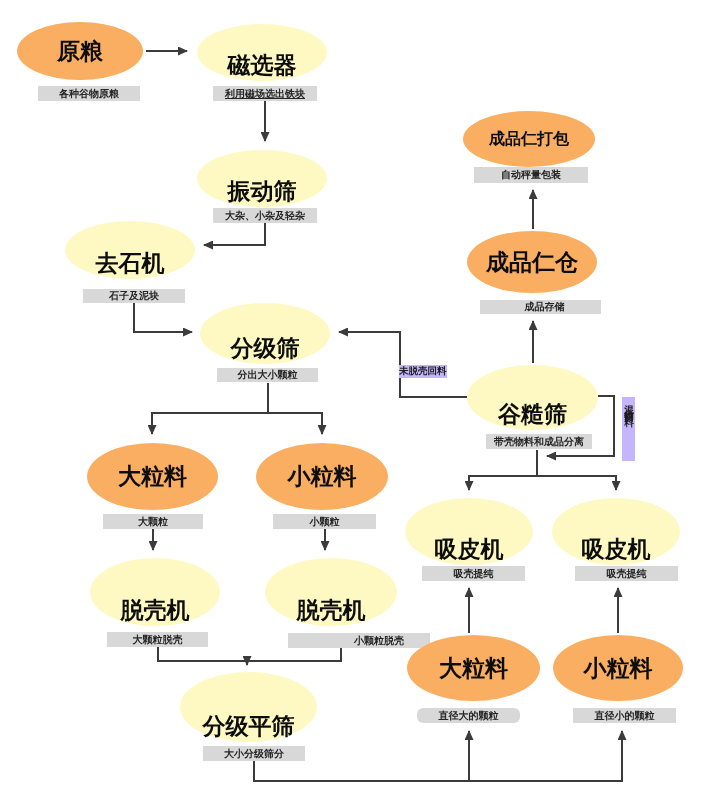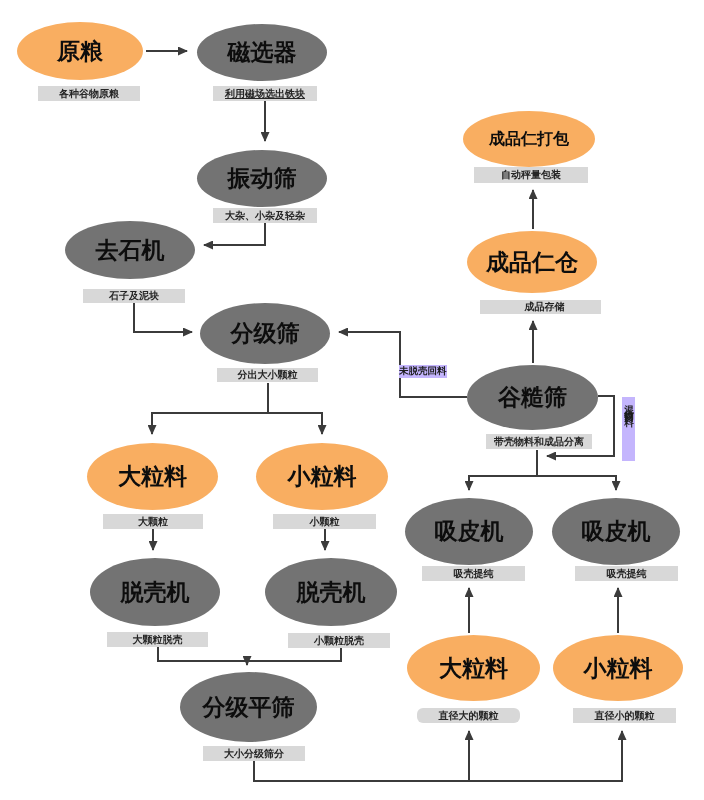--- a/index.html
+++ b/index.html
@@ -8,21 +8,21 @@
     font-family:"Liberation Sans","DejaVu Sans",sans-serif;
   }
   .edges{position:absolute;left:0;top:0;z-index:1;}
   .node{
     position:absolute;z-index:2;border-radius:50%;
     display:flex;align-items:center;justify-content:center;
     font-weight:bold;font-size:23px;color:#0d0d0d;letter-spacing:0;
     white-space:nowrap;
   }
   .node.orange{background:#F9AE61;}
-  .node.green{background:#737373;}
+  .node.green{background:#fef9c3;align-items:flex-end;}
   .node.small-text{font-size:16px;}
   .plabel{
     position:absolute;z-index:2;background:#D8D8D8;color:#262626;
     font-size:10px;font-weight:bold;text-align:center;
     display:flex;align-items:center;justify-content:center;
     white-space:nowrap;
   }
   .edge-label{
     position:absolute;z-index:3;font-size:9.5px;font-weight:bold;color:#1c1c1c;
     white-space:nowrap;background:#c4b5fd;
@@ -127,21 +127,21 @@
   <div class="plabel" style="left:273px;top:514px;width:103px;height:15px;">小颗粒</div>
 
   <div class="node green" style="left:90px;top:558px;width:130px;height:68px;">
       <span>脱壳机</span>
     </div>
   <div class="plabel" style="left:107px;top:632px;width:101px;height:15px;">大颗粒脱壳</div>
 
   <div class="node green" style="left:265px;top:558px;width:132px;height:68px;">
       <span>脱壳机</span>
     </div>
-  <div class="plabel" style="left:288px;top:633px;width:102px;height:15px;">小颗粒脱壳</div>
+  <div class="plabel" style="left:288px;top:633px;width:102px;height:15px;padding-left:40px;">小颗粒脱壳</div>
 
   <div class="node orange" style="left:407px;top:635px;width:133px;height:66px;">
       <span>大粒料</span>
     </div>
   <div class="plabel" style="left:417px;top:708px;width:103px;height:15px;border-radius:6px;">直径大的颗粒</div>
 
   <div class="node orange" style="left:553px;top:635px;width:130px;height:66px;">
       <span>小粒料</span>
     </div>
   <div class="plabel" style="left:573px;top:708px;width:103px;height:15px;">直径小的颗粒</div>

